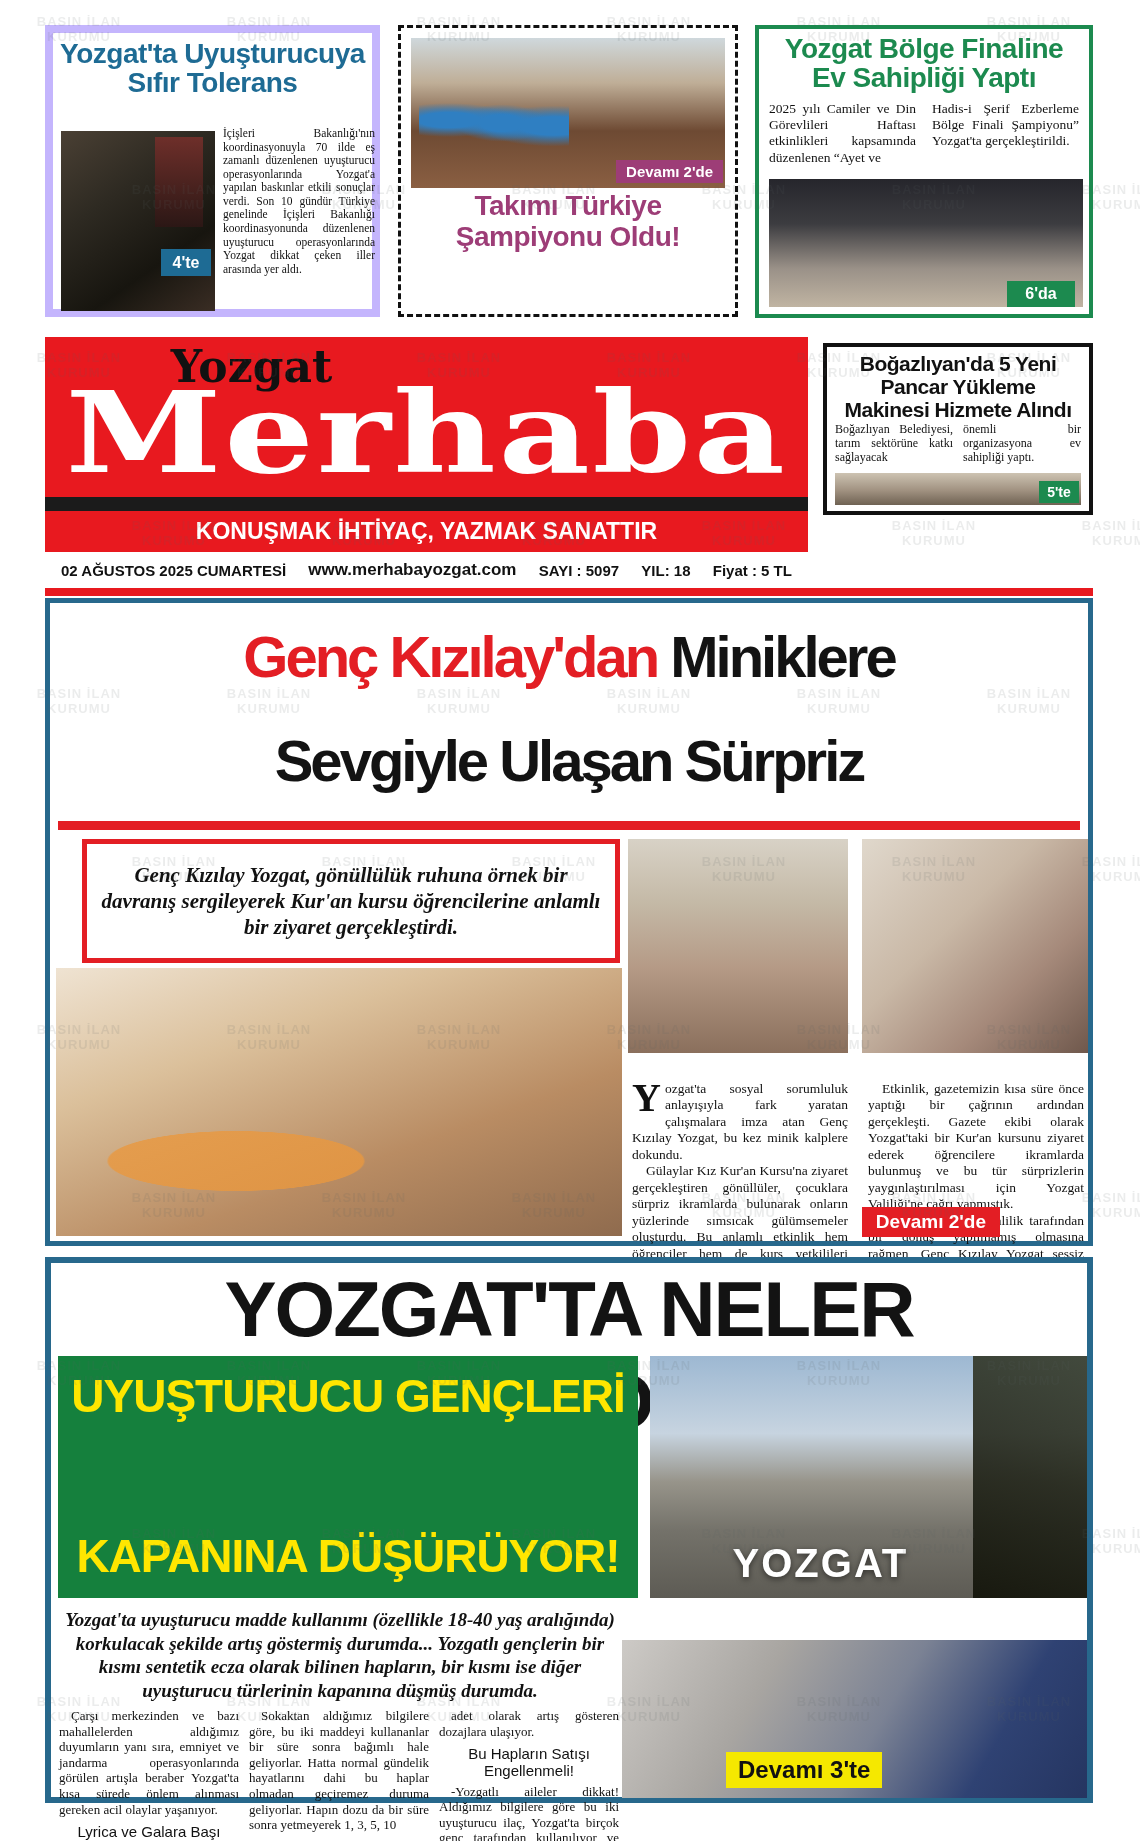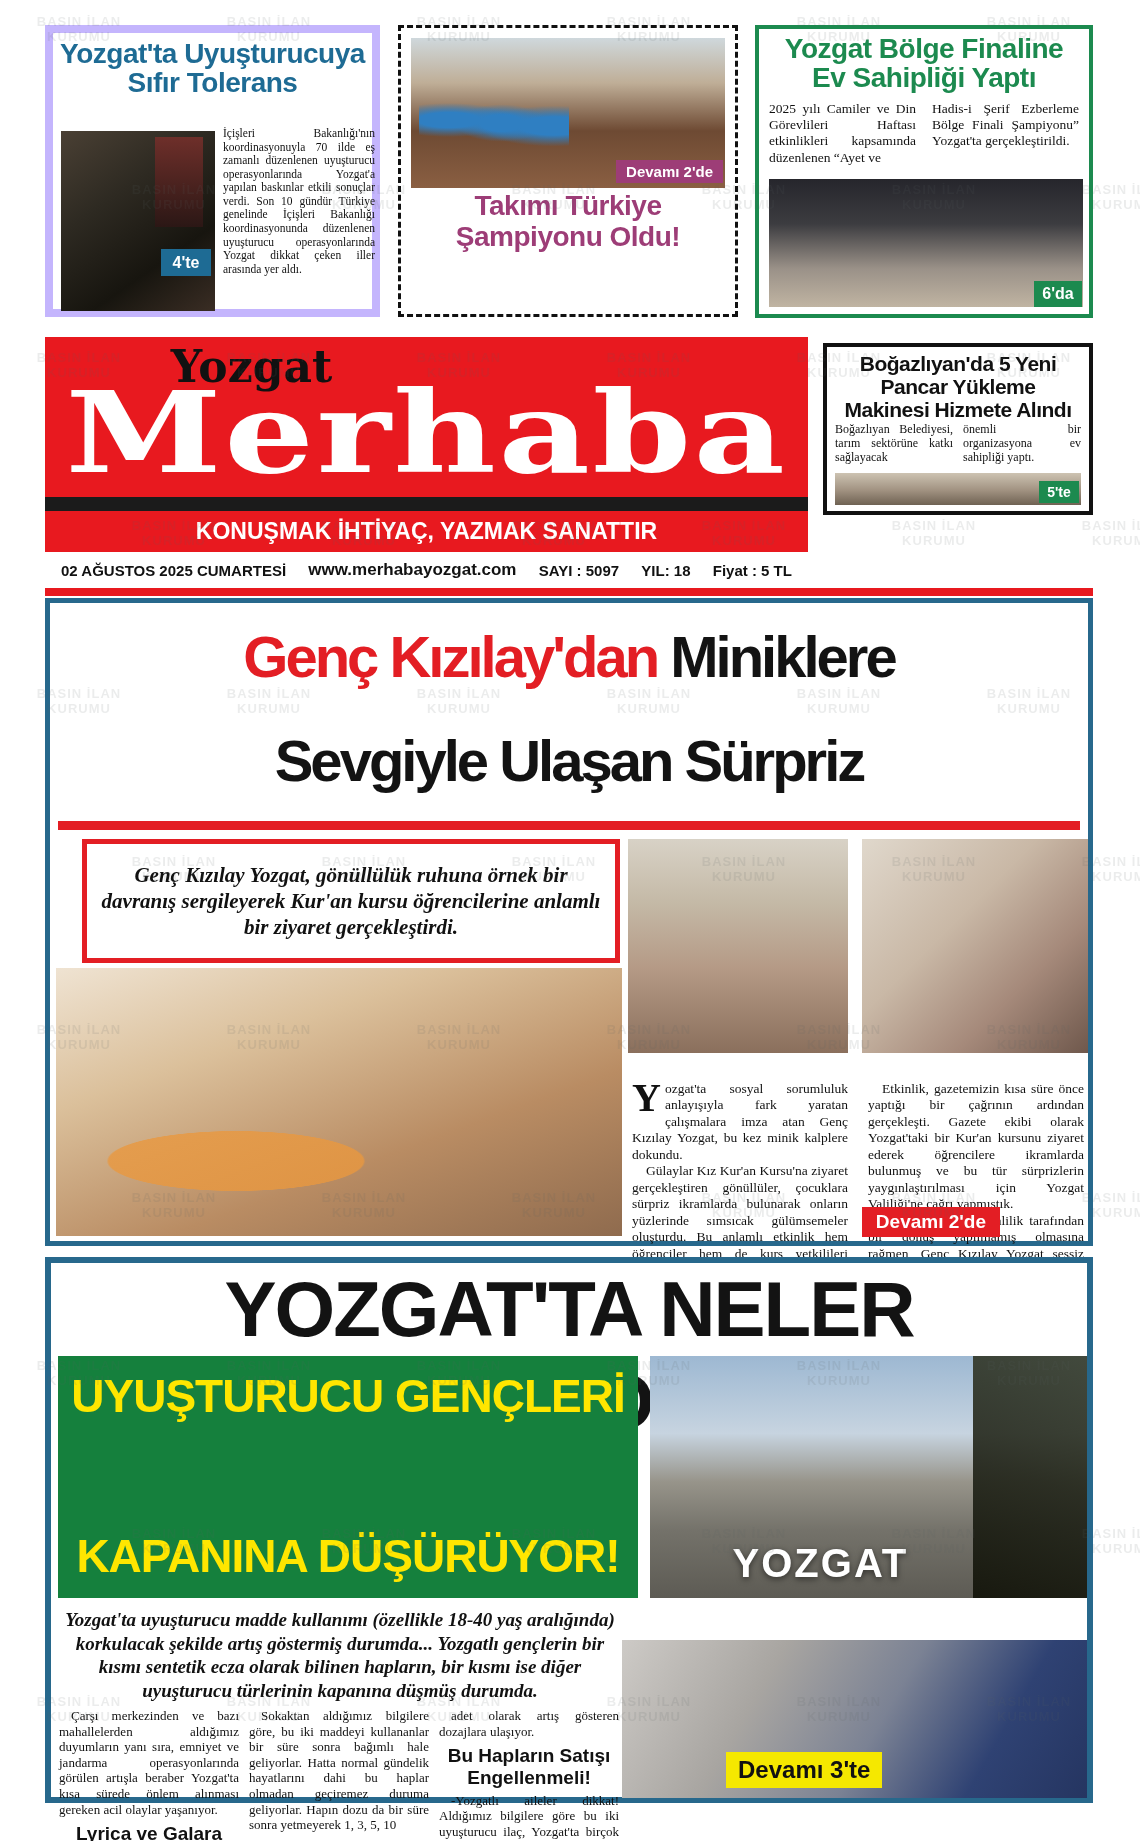--- a/index.html
+++ b/index.html
@@ -44,21 +44,21 @@
   #box2 .photo .shirt { position:absolute; bottom:38px; left:8px; width:150px; height:60px;
      background:radial-gradient(ellipse at 20% 50%, #2f7fc2 0 18%, transparent 40%),
                 radial-gradient(ellipse at 55% 55%, #2f7fc2 0 18%, transparent 40%),
                 radial-gradient(ellipse at 90% 60%, #2f7fc2 0 18%, transparent 40%); }
   #box2 .badge { right:12px; top:132px; padding:3px 10px; background:#9d3d77; font-size:15px; }
 
   #box3 .cols { position:absolute; left:10px; right:10px; top:72px; display:flex; gap:16px; }
   #box3 .cols div { flex:1; font-size:13.5px; line-height:1.2; }
   #box3 .photo { position:absolute; left:10px; top:150px; width:314px; height:128px;
      background:linear-gradient(180deg,#26262c 0%,#3c3c40 35%,#9a9188 70%,#c0b4a2 100%);}
-  #box3 .badge { right:7px; top:252px; width:48px; height:26px; background:#1c8a4f; font-size:16px; }
+  #box3 .badge { right:14px; top:252px; width:68px; height:26px; background:#1c8a4f; font-size:16px; }
 
   
   .masthead { position:absolute; left:45px; top:337px; width:763px; height:160px; background:#e8191f; overflow:hidden; }
   .mast-city { position:absolute; top:8px; left:0; width:100%; padding-right:350px; text-align:center;
      font-family:"DejaVu Serif",serif; font-weight:bold; font-size:44px; color:#111; line-height:1; }
   .mast-name { position:absolute; top:40px; left:0; width:100%; text-align:center;
      font-family:"DejaVu Serif",serif; font-weight:bold; font-size:112px; color:#fff; line-height:1;
      transform:scaleX(1.26); transform-origin:center; letter-spacing:2px; }
   .mast-blackband { position:absolute; left:45px; top:497px; width:763px; height:14px; background:#1b1b1b; }
   .mast-slogan { position:absolute; left:45px; top:511px; width:763px; height:41px; background:#e8191f;
@@ -122,21 +122,21 @@
      background:linear-gradient(200deg,#3a4030 0%,#23261b 50%,#121309 100%); opacity:.92; }
   #ph-city .overlay { position:absolute; bottom:12px; left:0; width:78%; text-align:center;
      font-family:"Liberation Sans",sans-serif; font-weight:bold; font-size:40px; color:#fff;
      letter-spacing:2px; text-shadow:0 2px 6px rgba(0,0,0,.55); }
   .bottom-lead { position:absolute; left:6px; top:345px; width:566px; text-align:center;
      font-family:"Liberation Serif",serif; font-weight:bold; font-style:italic; font-size:19px; line-height:23.5px; }
   .b-col { position:absolute; top:445px; width:180px; font-size:13px; line-height:1.2; text-align:justify;
      font-family:"Liberation Serif",serif; }
   #bcol1 { left:8px; } #bcol2 { left:198px; } #bcol3 { left:388px; }
   .b-col p { text-indent:12px; }
-  .b-col .subhead { font-family:"Liberation Sans",sans-serif; font-weight:bold; font-size:19px;
+  .b-col .subhead { font-family:"Liberation Sans",sans-serif; font-weight:normal; font-size:15px;
      text-align:center; text-indent:0; margin:6px 0 4px 0; line-height:1.15; }
   #ph-medical { position:absolute; left:571px; top:377px; width:465px; height:158px;
      background:linear-gradient(120deg,#cdcac6 0%,#a8a5a1 30%,#7b8294 55%,#2f4273 78%,#253561 100%);}
   #ph-medical .badge { left:104px; bottom:10px; padding:4px 12px; background:#f5e800; color:#111; font-size:24px; }
 </style>
 </head>
 <body>
 
 <div class="page">
 

